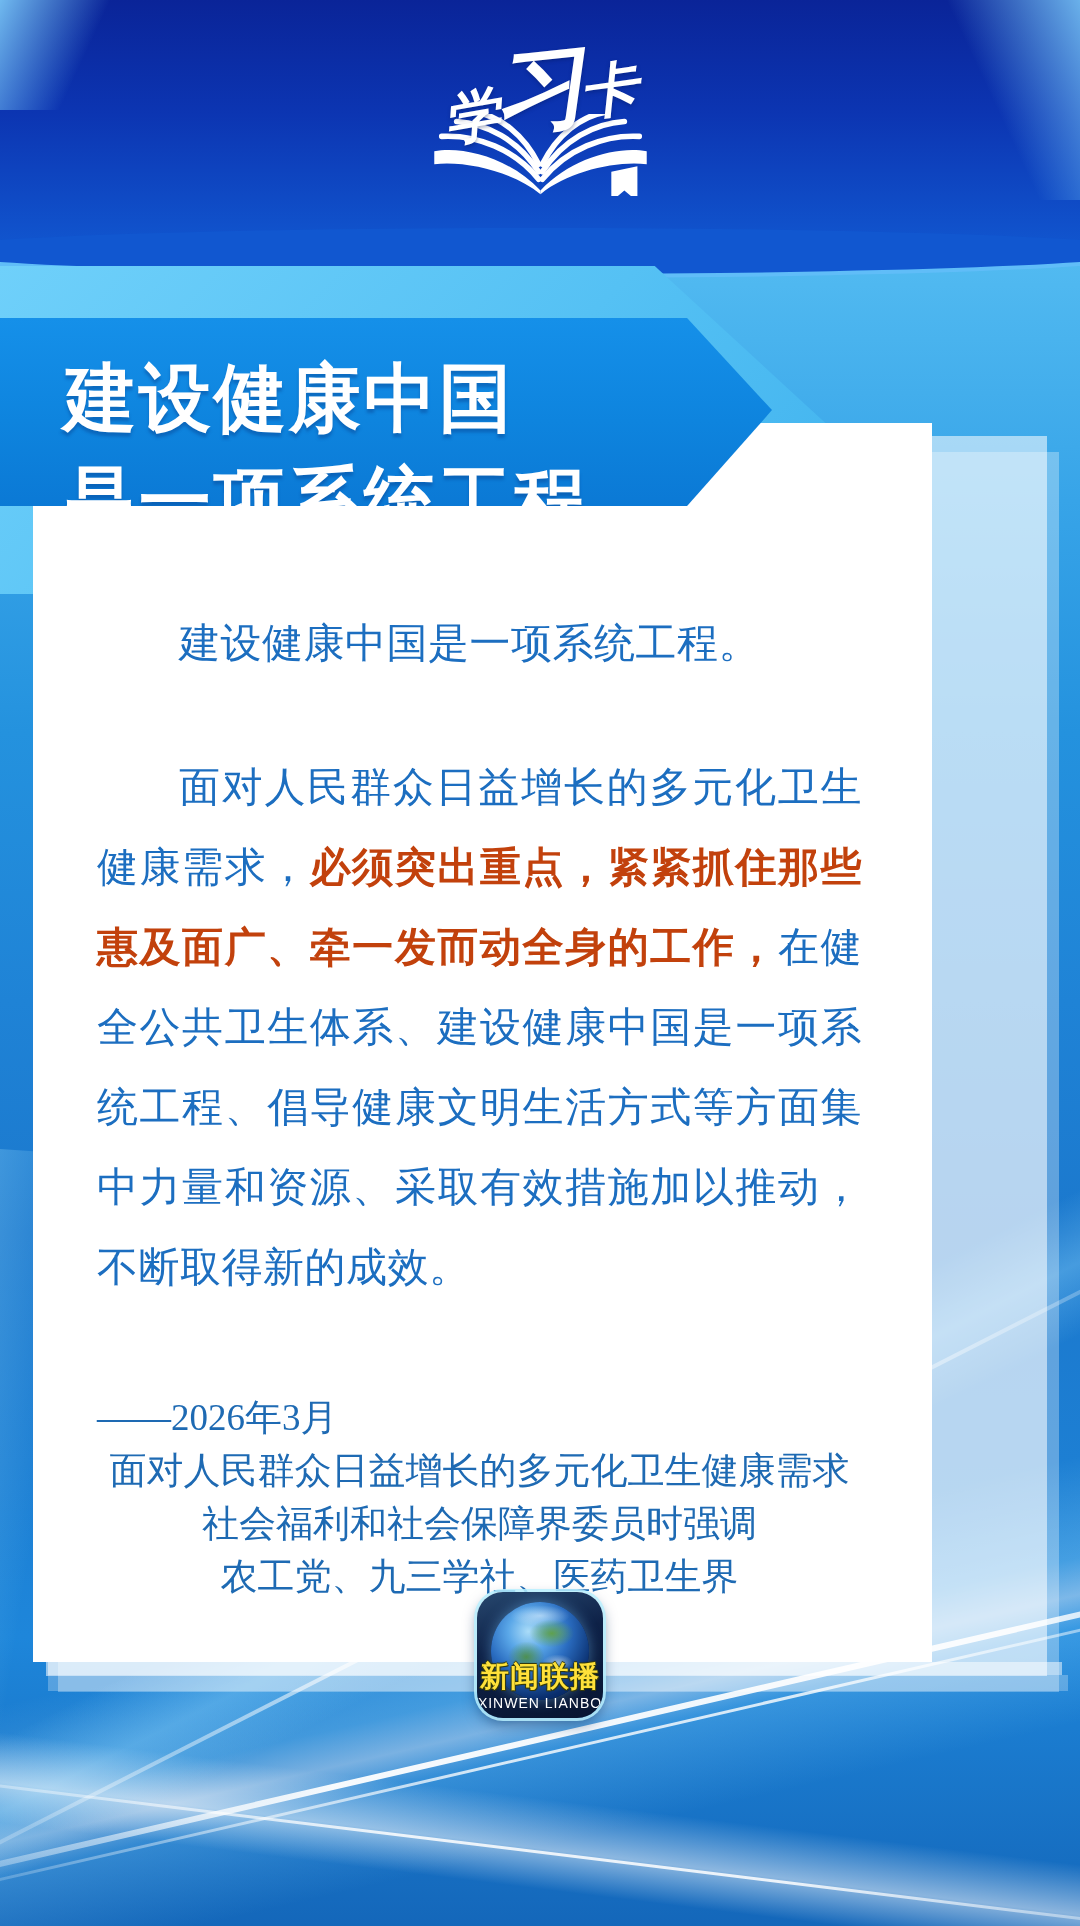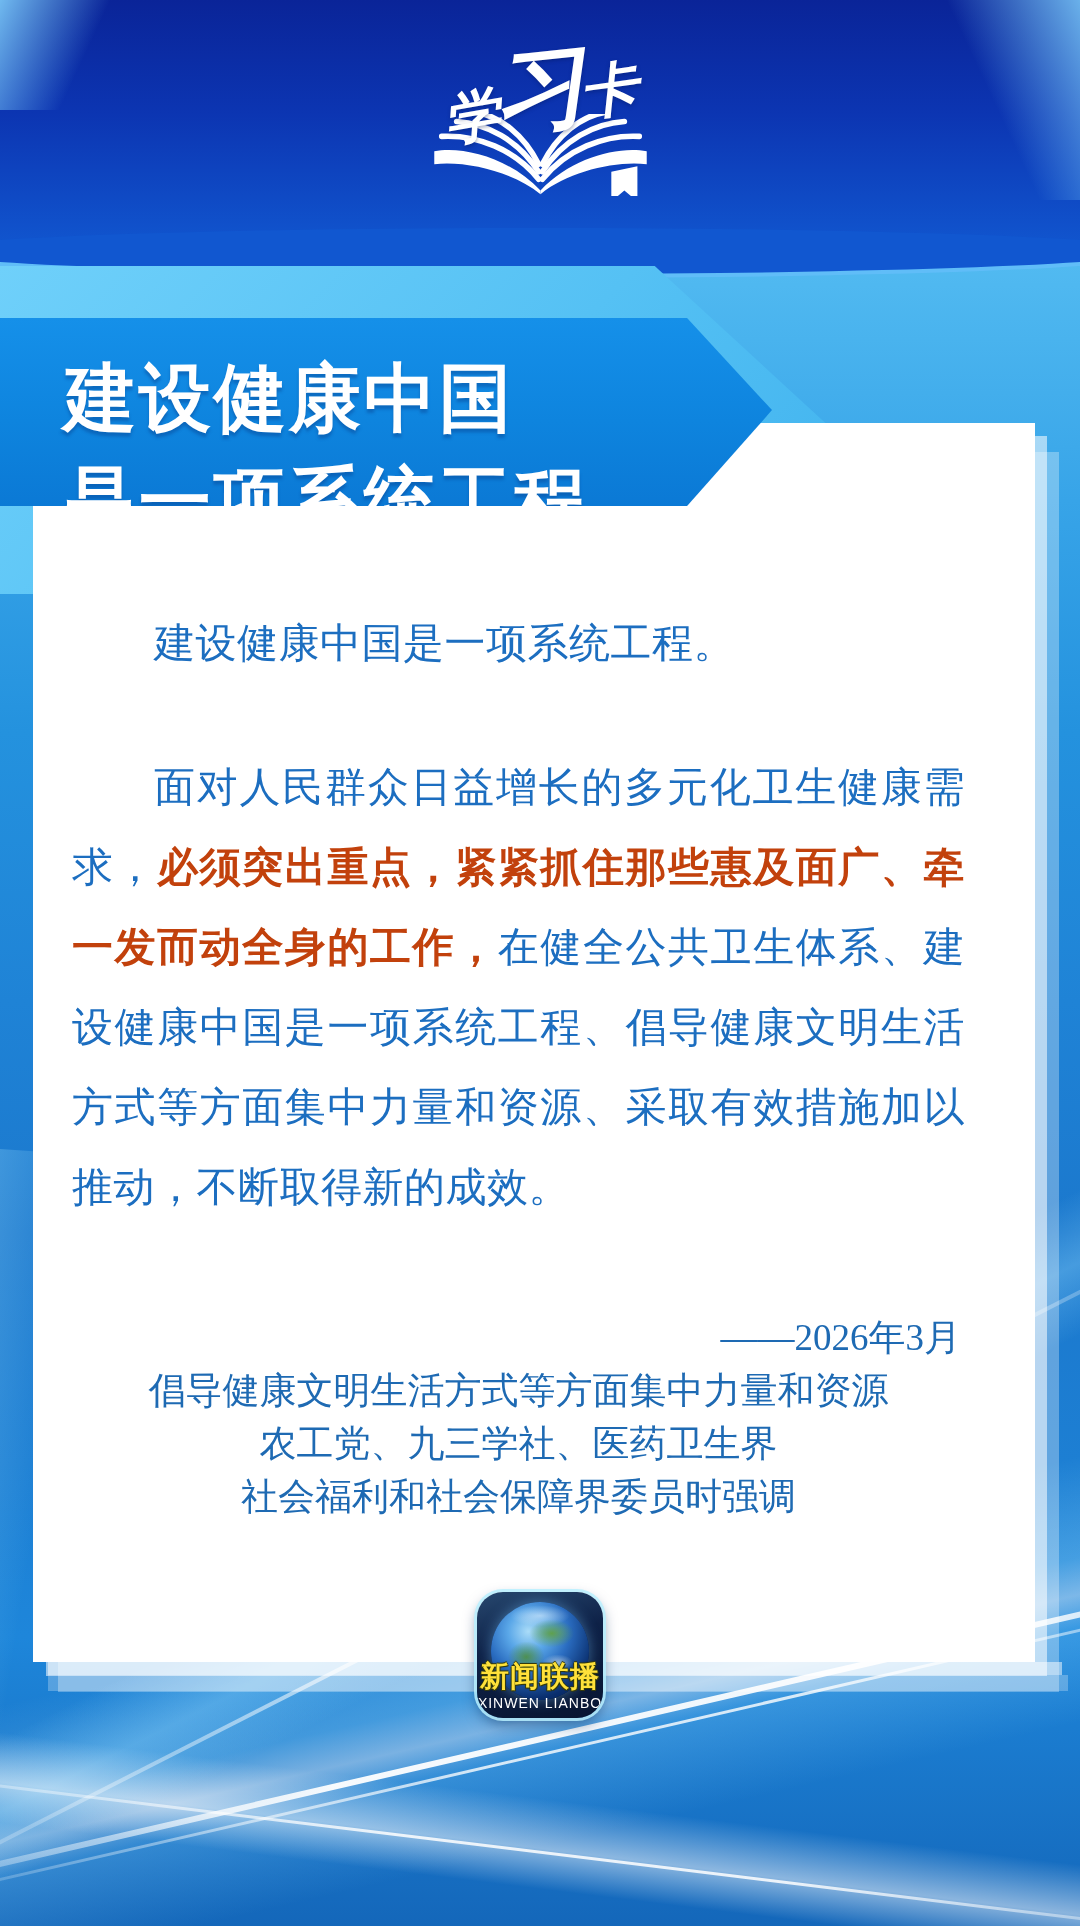--- a/index.html
+++ b/index.html
@@ -55,31 +55,31 @@
      line-height:99px;letter-spacing:3px;transform:scale(1,1.04);transform-origin:left top;
      text-shadow:0 4px 3px rgba(8,62,140,.4);white-space:nowrap;}
 
   
   .card-layer1{position:absolute;left:46px;top:436px;width:1001px;height:1240px;z-index:1;
      background:rgba(255,255,255,.55);}
   .card-layer2{position:absolute;left:58px;top:452px;width:1001px;height:1240px;z-index:1;
      background:rgba(255,255,255,.30);}
   .band1{position:absolute;left:48px;top:1662px;width:1014px;height:13px;background:rgba(255,255,255,.5);z-index:1;}
   .band2{position:absolute;left:48px;top:1675px;width:1020px;height:16px;background:rgba(255,255,255,.26);z-index:1;}
-  .card{position:absolute;left:33px;top:423px;width:1002px;height:1239px;z-index:4;
-     background:#ffffff;box-sizing:border-box;padding:180px 70px 0 39px;}
+  .card{position:absolute;left:33px;top:423px;width:899px;height:1239px;z-index:4;
+     background:#ffffff;box-sizing:border-box;padding:180px 70px 0 64px;}
 
   .quote p{margin:0;color:#1c6ec0;font-size:41px;line-height:80px;letter-spacing:.5px;
      text-indent:2em;text-align:justify;}
   .quote p + p{margin-top:64px;}
   .quote b{font-weight:900;color:#c2410c;}
 
   .attribution{margin-top:84px;color:#1e6ab3;
      font-family:"Liberation Serif", serif;font-size:37px;line-height:53px;text-align:center;}
-  .attribution .date{text-align:right;padding-right:4px;}
+  .attribution .date{text-align:left;padding-right:4px;}
 
   
   .app-icon{position:absolute;left:477px;top:1592px;width:126px;height:126px;z-index:6;
      border-radius:26px;overflow:hidden;
      background:linear-gradient(165deg,#27486f 0%,#0e2147 40%,#081531 100%);
      box-shadow:0 0 0 3px rgba(185,240,255,.85),0 6px 14px rgba(0,40,90,.5);}
   .globe{position:absolute;left:50%;top:10px;transform:translateX(-50%);width:98px;height:98px;border-radius:50%;
      background:radial-gradient(circle at 38% 30%,#aadcf8 0%,#5aa7e8 22%,#2a6cc0 45%,#0a2f6e 74%,#061c47 100%);
      box-shadow:0 0 14px rgba(120,200,255,.45);}
   .globe::after{content:'';position:absolute;inset:0;border-radius:50%;
@@ -140,23 +140,23 @@
   <div class="band1"></div>
   <div class="band2"></div>
 
   <div class="card">
     <div class="quote">
       <p><span>建设健康中国是一项系统工程。</span></p>
       <p><span>面对人民群众日益增长的多元化卫生健康需求，</span><b>必须突出重点，紧紧抓住那些惠及面广、牵一发而动全身的工作，</b><span>在健全公共卫生体系、建设健康中国是一项系统工程、倡导健康文明生活方式等方面集中力量和资源、采取有效措施加以推动，不断取得新的成效。</span></p>
     </div>
     <div class="attribution">
       <div class="date">——2026年3月</div>
-      <div>倡导健康文明生活方式等方面集中力量和资源</div>
+      <div>面对人民群众日益增长的多元化卫生健康需求</div>
+      <div>社会福利和社会保障界委员时强调</div>
       <div>农工党、九三学社、医药卫生界</div>
-      <div>社会福利和社会保障界委员时强调</div>
     </div>
   </div>
 
   <div class="banner">
     <div class="banner-title">
       <div>建设健康中国</div>
       <div>是一项系统工程</div>
     </div>
   </div>
 

